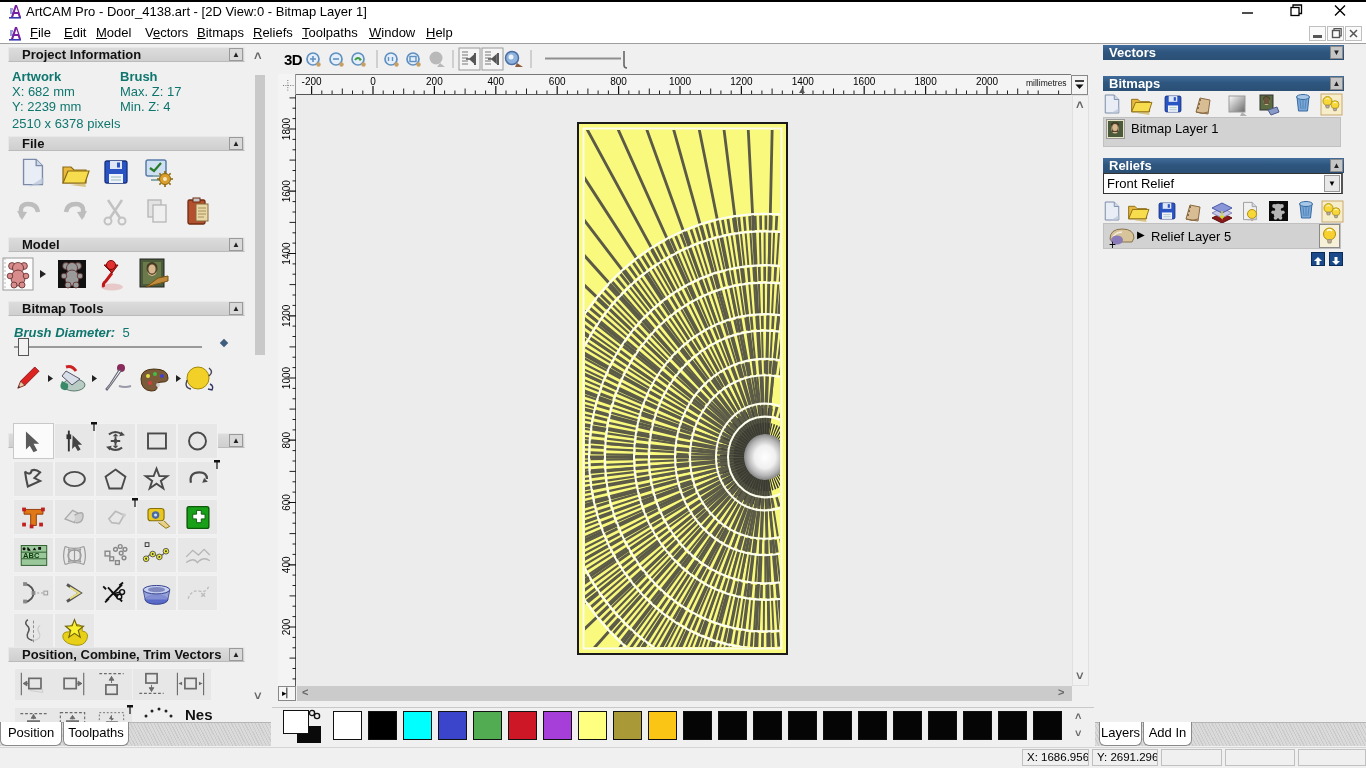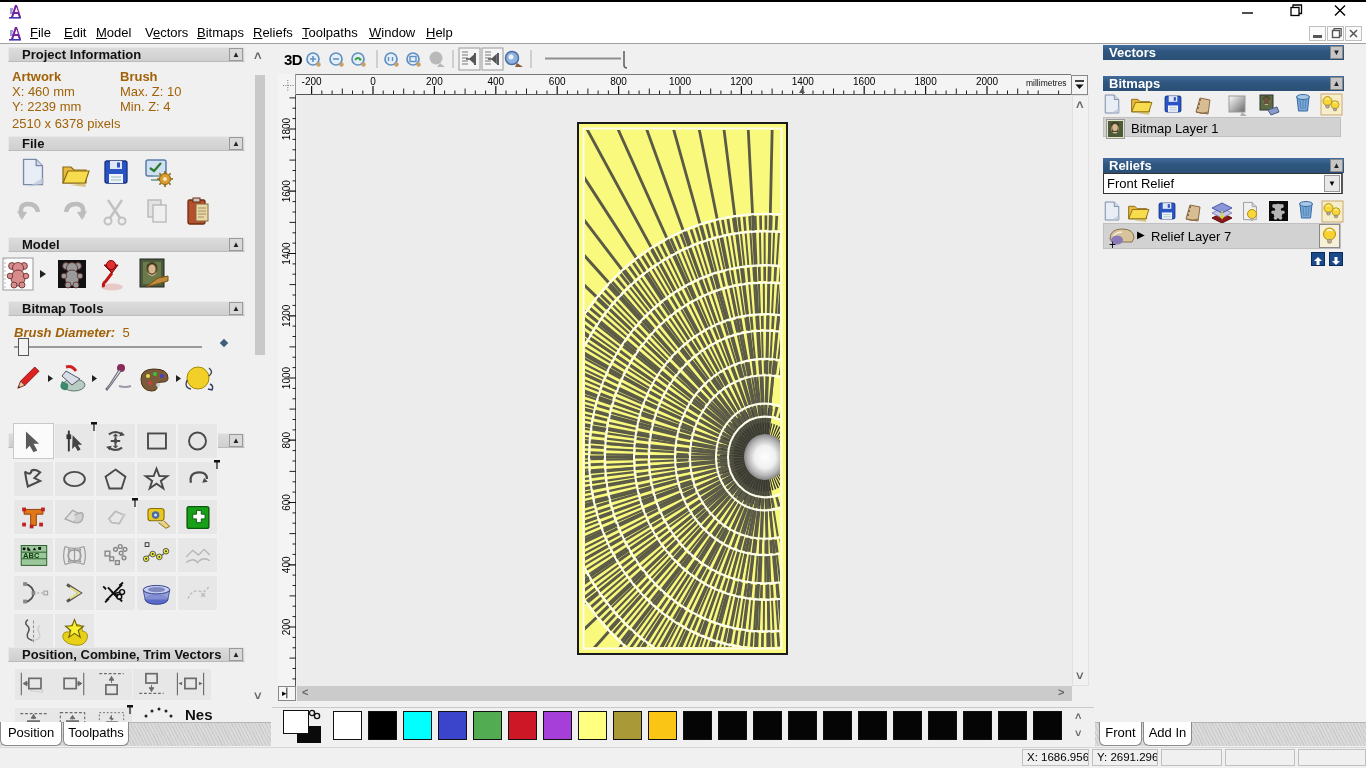--- a/index.html
+++ b/index.html
@@ -13,21 +13,21 @@
 #title-text { left:26px; top:4px; z-index:5; font-size:13px; color:#000; }
 #menubar { left:0; top:23px; width:1366px; height:21px; background:#fff; border-bottom:1px solid #9f9f9f; }
 .menu-item { position:absolute; top:25px; font-size:13px; color:#000; }
 .menu-item u { text-decoration:underline; }
 .mdibtn { position:absolute; top:3px; width:17px; height:15px; border:1px solid #bfbfbf; background:#fafafa; color:#555; font-size:9px; text-align:center; line-height:13px; }
 
 
 #leftpanel { left:0; top:44px; width:271px; height:703px; background:#f0f0f0; }
 .lhdr { position:absolute; left:8px; width:237px; height:15px; background:linear-gradient(#dcdcdc,#cfcfcf); border:1px solid #e8e8e8; border-bottom:1px solid #bbb; font-size:13px; font-weight:bold; color:#111; line-height:14px; padding-left:13px; }
 .lhdr .up { position:absolute; right:1px; top:0px; width:14px; height:13px; background:#d9d9d9; border:1px solid #999; font-size:8px; line-height:12px; text-align:center; color:#222; }
-.itxt { position:absolute; font-size:13px; color:#a16207; }
+.itxt { position:absolute; font-size:13px; color:#0f766e; }
 .b { font-weight:bold; }
 
 
 #lsb { left:252px; top:44px; width:16px; height:664px; background:#f0f0f0; }
 #lsb .thumb { position:absolute; left:3px; top:31px; width:10px; height:280px; background:#c9c9c9; }
 .chev { position:absolute; font-size:13px; color:#666; font-weight:bold; }
 
 
 .vbtn { position:absolute; width:41px; height:36px; background:#e7e7e7; border:1px solid #f5f5f5; }
 
@@ -105,20 +105,21 @@
               <circle cx="0" cy="0" r="26" fill="none" stroke="#3a3a32" stroke-width="11" stroke-dasharray="1.3 1.1"></circle>
               <circle cx="0" cy="0" r="21" fill="url(#ball)"></circle>
             </g>
           </g>
           <rect x="6.5" y="6.5" width="198" height="520" fill="none" stroke="#fcfcea" stroke-width="2"></rect>
         </svg></div>
   </div>
 
   <div class="abs" id="titlebar"></div>
   <div class="abs" id="topstrip"></div>
+  <div class="abs" id="title-text">ArtCAM Pro - Door_4138.art - [2D View:0 - Bitmap Layer 1]</div>
   <svg class="abs" style="left:8px;top:4px" width="14" height="16" viewBox="0 0 14 16">
       <path d="M3 13L7 1h2l4 12h-2.2l-1-3H6.2l-1 3z" fill="#7a1fa0"></path>
       <path d="M6.8 8h3.2L8.4 3.2z" fill="#fff"></path>
       <path d="M1 13h12v1.6H1z" fill="#3a3ab0"></path>
       <path d="M2 5h3M2 7h2.4M2 9h3" stroke="#3a3ab0" stroke-width="1.1"></path>
     </svg>
   <svg class="abs" style="left:1238px;top:3px" width="112" height="16" viewBox="0 0 112 16">
     <path d="M4 10h11" stroke="#000" stroke-width="1.4" fill="none"></path>
     <rect x="53" y="4.5" width="8" height="8" stroke="#000" fill="none" stroke-width="1.3"></rect>
     <path d="M55 4.5v-2.5h8.5v8.5h-2.5" stroke="#000" fill="none" stroke-width="1.3"></path>
@@ -149,22 +150,22 @@
         <path d="M6 3.5v-1.8h7.2v7.2h-1.7" fill="none" stroke="#555" stroke-width="1.2"></path>
       </svg></span>
   <span class="mdibtn" style="left:1345px;top:26px"><svg width="15" height="13" viewBox="0 0 15 13">
         <path d="M4 3l7 7M11 3l-7 7" stroke="#555" stroke-width="1.5"></path>
       </svg></span>
 
   <div class="abs" id="leftpanel"></div>
   <div class="lhdr" style="top:47px">Project Information<span class="up">▲</span></div>
   <span class="itxt b" style="left:12px;top:69px">Artwork</span>
   <span class="itxt b" style="left:120px;top:69px">Brush</span>
-  <span class="itxt" style="left:12px;top:84px">X: 460 mm</span>
-  <span class="itxt" style="left:120px;top:84px">Max. Z: 10</span>
+  <span class="itxt" style="left:12px;top:84px">X: 682 mm</span>
+  <span class="itxt" style="left:120px;top:84px">Max. Z: 17</span>
   <span class="itxt" style="left:12px;top:99px">Y: 2239 mm</span>
   <span class="itxt" style="left:120px;top:99px">Min. Z: 4</span>
   <span class="itxt" style="left:12px;top:116px">2510 x 6378 pixels</span>
 
   <div class="lhdr" style="top:136px">File<span class="up">▲</span></div>
   <svg class="abs" style="left:0px;top:155px" width="250" height="80" viewBox="0 0 250 80">
       <g transform="translate(33 17) scale(1.05)">
         <path d="M-9 -12h12l6 6v18h-18z" fill="#e9eef6" stroke="#7a8aa8" stroke-width="1.3"></path>
         <path d="M3 -12v6h6" fill="#cdd8ea" stroke="#7a8aa8" stroke-width="1.2"></path>
         <path d="M-4 14l14 -3v-6z" fill="#b9c4d8" opacity="0.7"></path>
@@ -724,21 +725,21 @@
         <circle cx="0" cy="-1" r="5" fill="#f8d838" stroke="#b09010" stroke-width="1"></circle>
         <path d="M-2 3.5h4l-0.5 3h-3z" fill="#caa" stroke="#886"></path>
         <path d="M-2 -3q2 -2 4 0" stroke="#fff" stroke-width="1" fill="none"></path>
       </g>
       <g transform="translate(232 13.5) scale(0.8)">
         <circle cx="0" cy="-1" r="5" fill="#f8d838" stroke="#b09010" stroke-width="1"></circle>
         <path d="M-2 3.5h4l-0.5 3h-3z" fill="#caa" stroke="#886"></path>
         <path d="M-2 -3q2 -2 4 0" stroke="#fff" stroke-width="1" fill="none"></path>
       </g>
     </svg>
-  <div class="layerrow" style="left:1103px;top:117px;height:20px;">
+  <div class="layerrow" style="left:1103px;top:117px;height:30px;">
       <span style="position:absolute;left:27px;top:3px">Bitmap Layer 1</span>
     </div>
   <div class="bhdr" style="left:1103px;top:158px;width:241px;position:absolute">Reliefs<span class="up">▲</span></div>
   <div class="abs" style="left:1103px;top:173px;width:240px;height:21px;background:#fff;border:1px solid #333;border-right:2px solid #555;font-size:13px;padding:2px 0 0 3px">Front Relief
     <div style="position:absolute;right:1px;top:1px;width:16px;height:17px;background:#e8e8e8;border:1px solid #999;text-align:center;font-size:8px;line-height:16px">▼</div>
   </div>
   <svg class="abs" style="left:1103px;top:198px" width="250" height="27" viewBox="0 0 250 27">
       <g transform="translate(9 13) scale(0.75)">
         <path d="M-9 -12h12l6 6v18h-18z" fill="#e9eef6" stroke="#7a8aa8" stroke-width="1.3"></path>
         <path d="M3 -12v6h6" fill="#cdd8ea" stroke="#7a8aa8" stroke-width="1.2"></path>
@@ -796,21 +797,21 @@
         <path d="M-2 3.5h4l-0.5 3h-3z" fill="#caa" stroke="#886"></path>
         <path d="M-2 -3q2 -2 4 0" stroke="#fff" stroke-width="1" fill="none"></path>
       </g>
       <g transform="translate(233 14.5) scale(0.8)">
         <circle cx="0" cy="-1" r="5" fill="#f8d838" stroke="#b09010" stroke-width="1"></circle>
         <path d="M-2 3.5h4l-0.5 3h-3z" fill="#caa" stroke="#886"></path>
         <path d="M-2 -3q2 -2 4 0" stroke="#fff" stroke-width="1" fill="none"></path>
       </g>
     </svg>
   <div class="layerrow" style="left:1103px;top:223px;height:26px;">
-      <span style="position:absolute;left:47px;top:5px">Relief Layer 7</span>
+      <span style="position:absolute;left:47px;top:5px">Relief Layer 5</span>
     <span style="position:absolute;left:33px;top:5px;font-size:10px;color:#000">▶</span>
   </div>
   <svg class="abs" style="left:1106px;top:119px" width="19" height="20" viewBox="0 0 19 20">
       <rect x="0.5" y="0.5" width="18" height="19" fill="#e8e4c8" stroke="#999"></rect>
       <rect x="2" y="2" width="15" height="16" fill="#4a5a3a"></rect>
       <ellipse cx="9" cy="9" rx="4" ry="5.5" fill="#d8b890"></ellipse>
       <path d="M5 5q4 -4 8 0l-1 8h-6z" fill="#2a1e10" opacity="0.75"></path>
       <ellipse cx="9" cy="8.5" rx="2.8" ry="3.6" fill="#d8b890"></ellipse>
     </svg>
     <svg class="abs" style="left:1108px;top:224px" width="30" height="26" viewBox="0 0 30 26">
@@ -824,21 +825,21 @@
         <path d="M7.5 14.5h4l-0.5 3.5h-3z" fill="#caa89a" stroke="#997"></path>
         <path d="M7 6q2.5 -2.5 5 0" stroke="#fff" stroke-width="1.2" fill="none"></path>
       </svg></div>
     <div class="abs" style="left:1311px;top:252px;width:14px;height:14px;background:#1a4a8a;border:1px solid #0a2a5a"><svg width="12" height="12" viewBox="0 0 12 12" style="transform:rotate(0deg)">
         <path d="M6 2l4 4h-2.5v4h-3V6H2z" fill="#fff"></path>
       </svg></div>
     <div class="abs" style="left:1329px;top:252px;width:14px;height:14px;background:#1a4a8a;border:1px solid #0a2a5a"><svg width="12" height="12" viewBox="0 0 12 12" style="transform:rotate(180deg)">
         <path d="M6 2l4 4h-2.5v4h-3V6H2z" fill="#fff"></path>
       </svg></div>
   <div class="tabtex" style="left:1095px;top:722px;width:271px;"></div>
-  <div class="tab" style="left:1099px;top:722px;width:43px;z-index:4">Front</div>
+  <div class="tab" style="left:1099px;top:722px;width:43px;z-index:4">Layers</div>
   <div class="tab" style="left:1143px;top:722px;width:49px;">Add In</div>
 
   <div class="abs" id="statusbar"></div>
   <div class="sbox" style="left:1022px;width:67px;font-size:11.5px">X: 1686.956</div>
   <div class="sbox" style="left:1092px;width:66px;font-size:11.5px">Y: 2691.296</div>
   <div class="sbox" style="left:1161px;width:61px"></div>
   <div class="sbox" style="left:1225px;width:70px"></div>
   <div class="sbox" style="left:1298px;width:68px"></div>
 
 </div>

